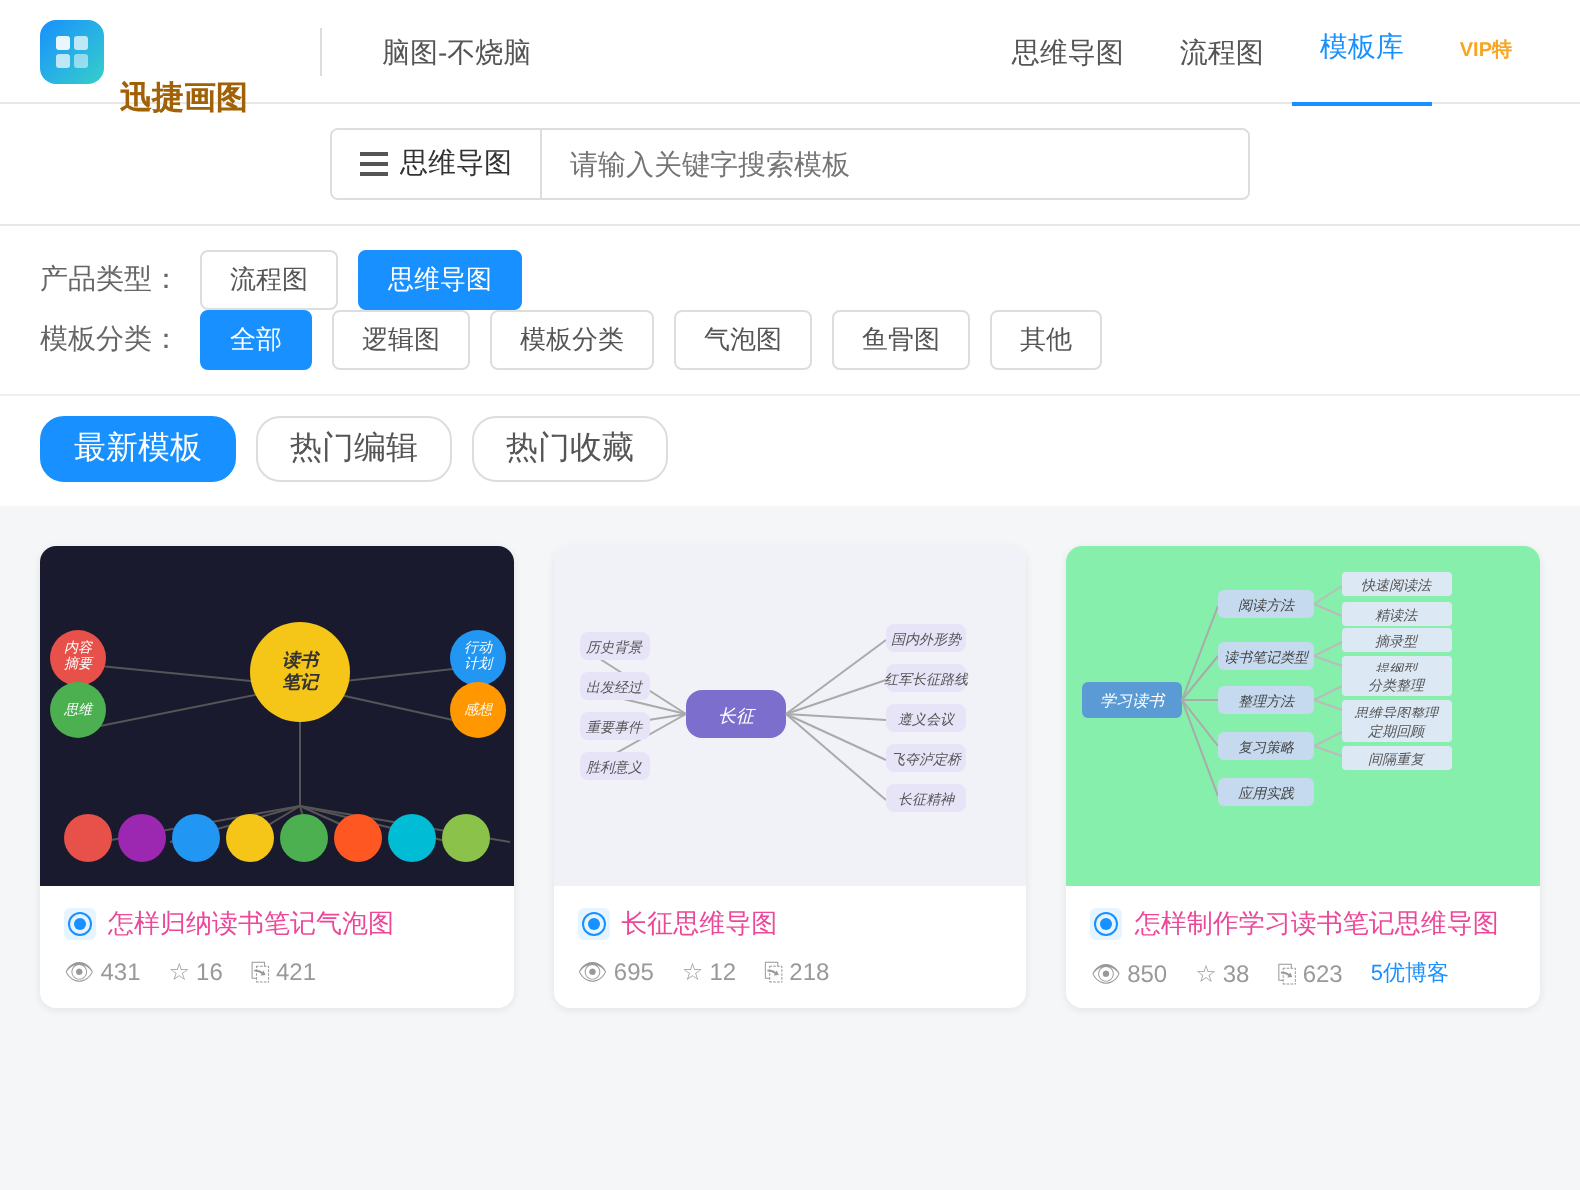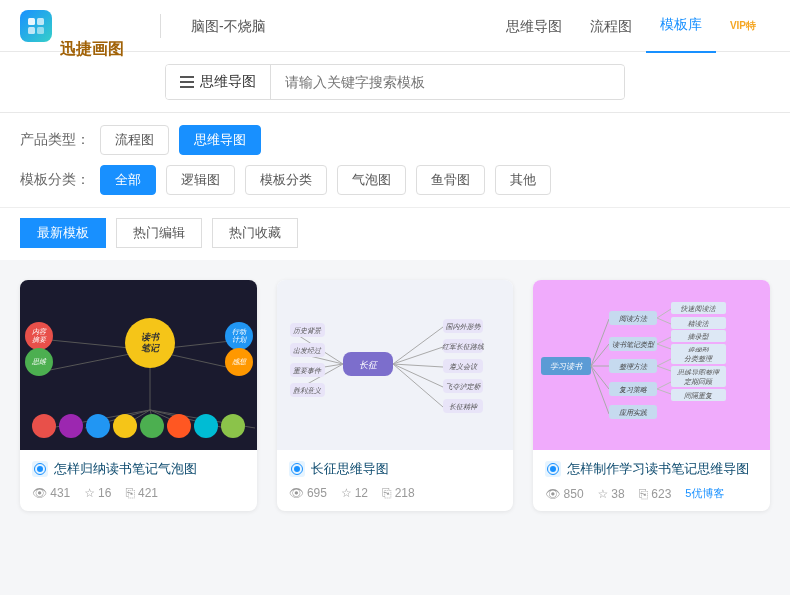--- a/index.html
+++ b/index.html
@@ -121,21 +121,20 @@
 
     
     .filter-area {
       background: #fff;
       padding: 12px 20px;
       border-bottom: 1px solid #eee;
     }
     .filter-row {
       display: flex;
       align-items: center;
-      margin-bottom: 10px;
       gap: 10px;
     }
     .filter-row:last-child { margin-bottom: 0; }
     .filter-label {
       color: #666;
       font-size: 14px;
       white-space: nowrap;
       min-width: 60px;
     }
     .filter-btn {
@@ -155,22 +154,22 @@
 
     
     .sort-area {
       background: #fff;
       padding: 10px 20px 12px;
       display: flex;
       gap: 10px;
     }
     .sort-btn {
       padding: 5px 16px;
-      border-radius: 0;
-      font-size: 13px;
+      border-radius: 12px;
+      font-size: 16px;
       cursor: pointer;
     }
     .sort-btn.active {
       background: #1890ff;
       color: #fff;
       border: 1px solid #1890ff;
     }
     .sort-btn.inactive {
       background: #fff;
       color: #555;
@@ -218,23 +217,23 @@
       justify-content: center;
     }
     .simple-mindmap {
       width: 90%;
       height: 80%;
       position: relative;
     }
 
     
     .thumb-3 {
-      background: #f0abfc;
-      display: flex;
-      align-items: center;
+      background: #86efac;
+      display: flex;
+      align-items: flex-start;
       justify-content: center;
     }
     .tree-map {
       width: 95%;
       height: 90%;
       position: relative;
     }
 
     
     .card-info {
@@ -250,21 +249,21 @@
       width: 16px;
       height: 16px;
       background: #e6f4ff;
       border-radius: 3px;
       display: flex;
       align-items: center;
       justify-content: center;
     }
     .card-title {
       font-size: 13px;
-      color: #0c4a6e;
+      color: #ec4899;
       font-weight: 500;
     }
     .card-stats {
       display: flex;
       gap: 14px;
       align-items: center;
     }
     .stat-item {
       display: flex;
       align-items: center;

